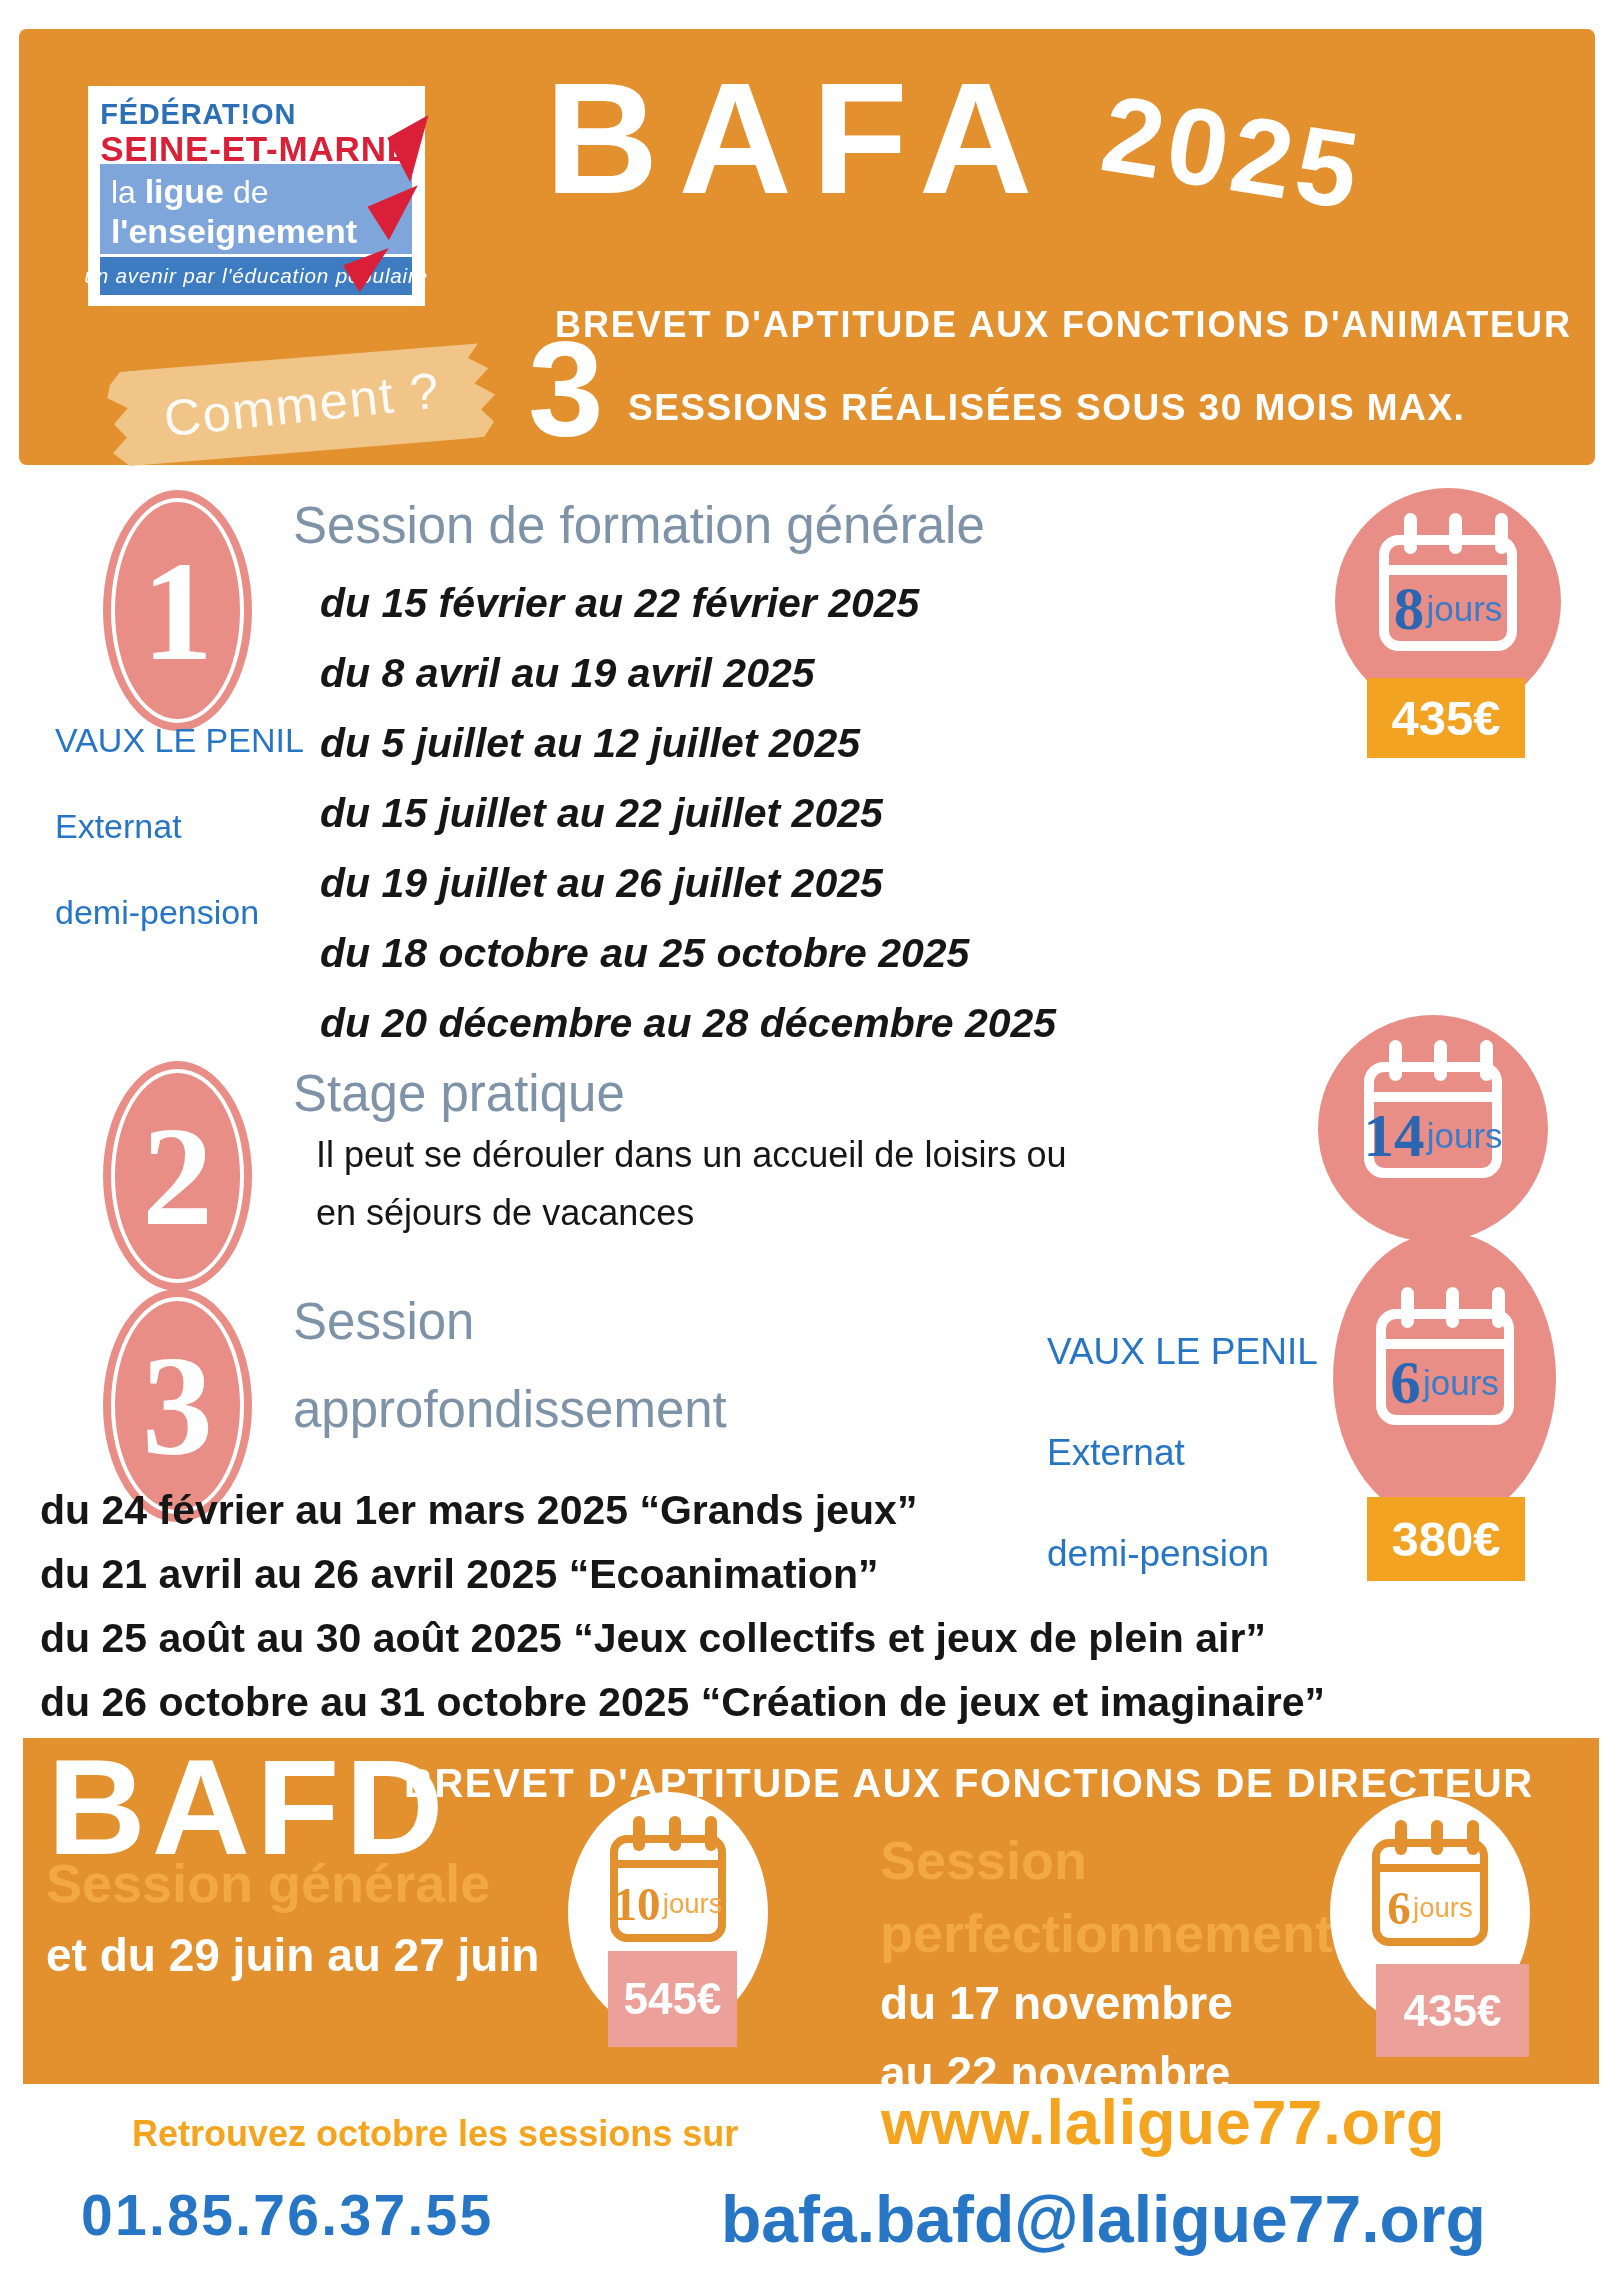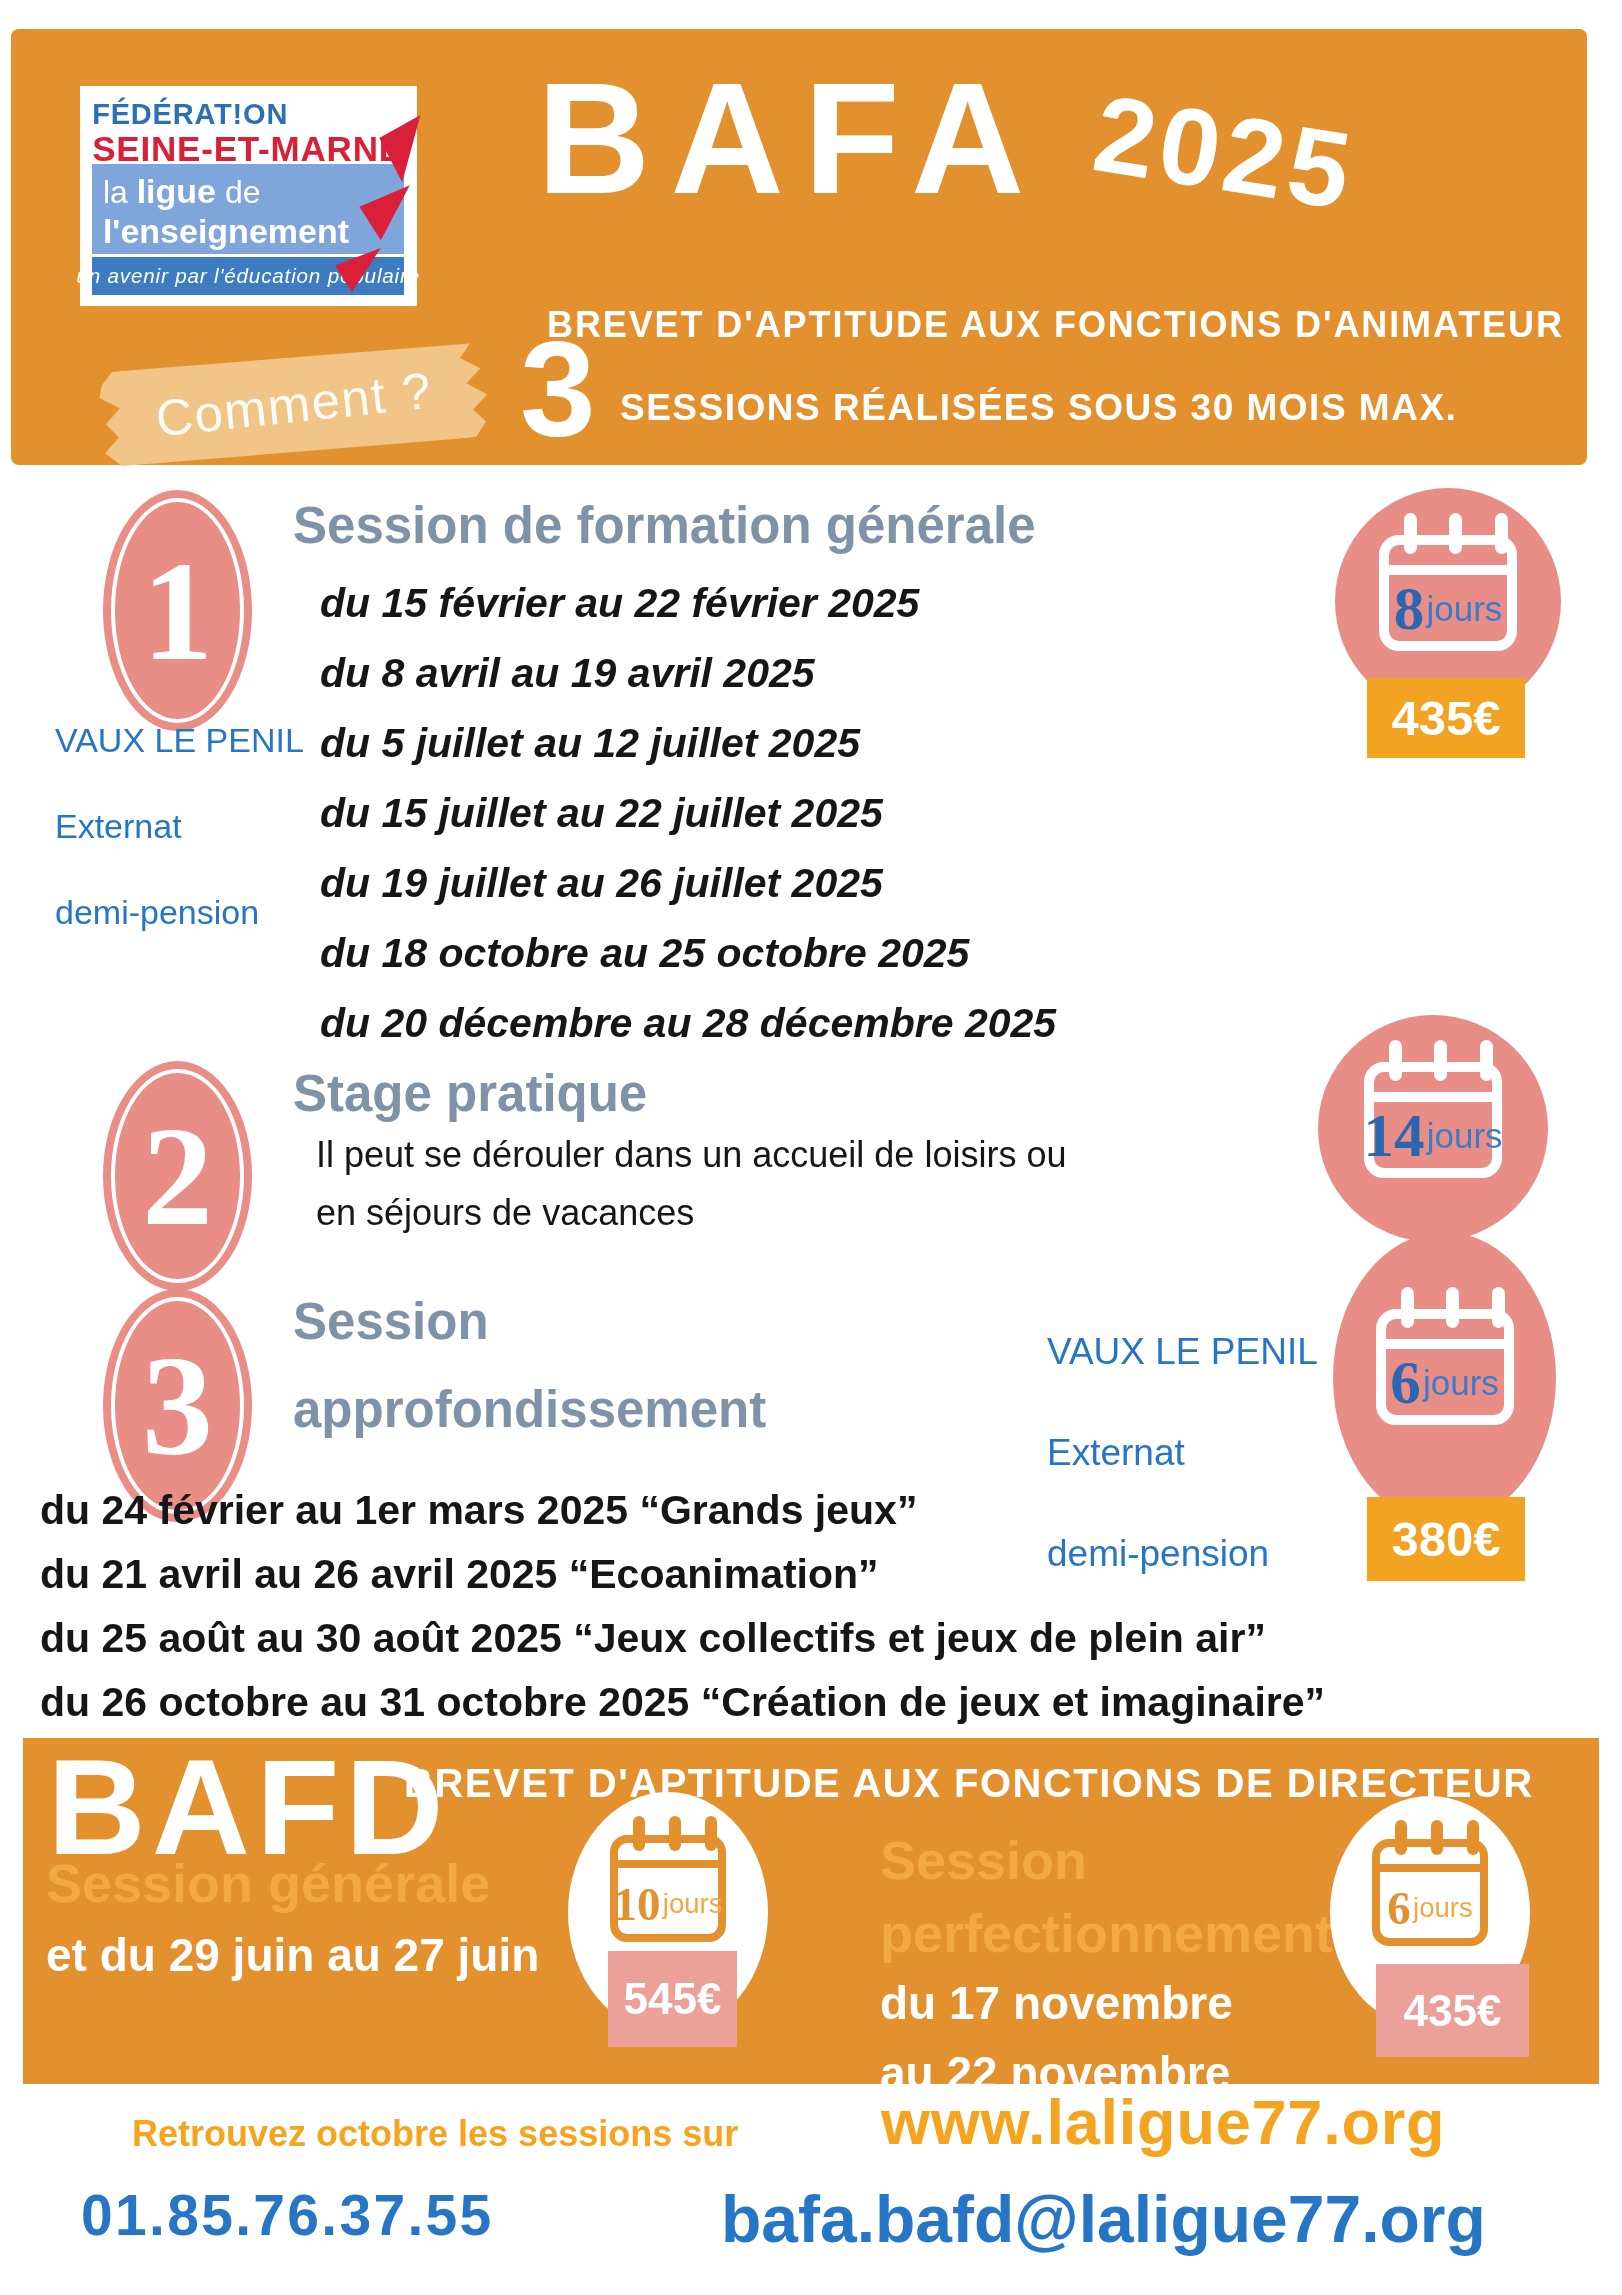--- a/index.html
+++ b/index.html
@@ -9,21 +9,21 @@
     --logo-box-blue:#7FA6DB; --logo-strip-blue:#3E7CC1; --tape-tan:#F1C78C;
     --bafd-light-orange:#F2A843; --calendar-blue:#2B66B2; --date-black:#161616;
   }
   *{margin:0;padding:0;box-sizing:border-box;}
   html,body{background:#e9e9e9;}
   .page{position:relative;width:1623px;height:2295px;background:#fff;overflow:hidden;
         font-family:"Liberation Sans", sans-serif;}
   .abs{position:absolute;}
 
   
-  .band{position:absolute;left:11px;top:29px;width:1576px;height:436px;
+  .band{position:absolute;left:19px;top:29px;width:1576px;height:436px;
         background:var(--background-orange);border-radius:7.7px;}
   .logo-card{position:absolute;left:69px;top:57px;width:337px;height:220px;background:#fff;}
   .logo-fed{position:absolute;left:12.2px;top:12.2px;font-size:29px;font-weight:bold;
             color:var(--logo-blue);letter-spacing:0.8px;}
   .logo-dept{position:absolute;left:12.2px;top:43px;font-size:35px;font-weight:bold;
              color:var(--logo-red);letter-spacing:0.8px;}
   .logo-box{position:absolute;left:12.2px;top:78px;width:312px;height:90px;
             background:var(--logo-box-blue);color:#fff;padding:7.7px 10.7px;}
   .logo-box .l1{font-size:32px;}
   .logo-box .l1 b{font-size:34px;}
@@ -47,21 +47,21 @@
   .count-caption{position:absolute;left:609px;top:358px;font-size:37px;font-weight:bold;color:#fff;
                  letter-spacing:1.5px;white-space:nowrap;}
 
   
   .num-circle{position:absolute;width:149px;background:var(--salmon);border-radius:50%;
               display:flex;align-items:center;justify-content:center;}
   .num-circle::after{content:"";position:absolute;inset:8.4px;border:4.6px solid #fff;border-radius:50%;}
   .num-circle .num{font-family:"Liberation Serif", serif;font-weight:bold;font-size:142px;
                    color:#fff;line-height:1;}
 
-  .sec-title{position:absolute;font-size:51px;font-weight:bold;color:var(--heading-slate);white-space:nowrap;}
+  .sec-title{position:absolute;font-size:51px;font-weight:normal;color:var(--heading-slate);white-space:nowrap;}
 
   .date-line{line-height:70px;font-size:41px;font-weight:bold;color:var(--date-black);white-space:nowrap;}
   .loc-line{line-height:54px;font-size:34px;color:var(--text-blue);white-space:nowrap;margin-top:32px;}
   .loc2 .loc-line{line-height:69px;font-size:37px;}
   .desc-line{line-height:58px;font-size:36px;color:var(--date-black);white-space:nowrap;}
   .approf .date-line{line-height:64px;}
 
   
   .badge-circle{position:absolute;background:var(--salmon);border-radius:50%;
                 display:flex;align-items:flex-start;justify-content:center;}

